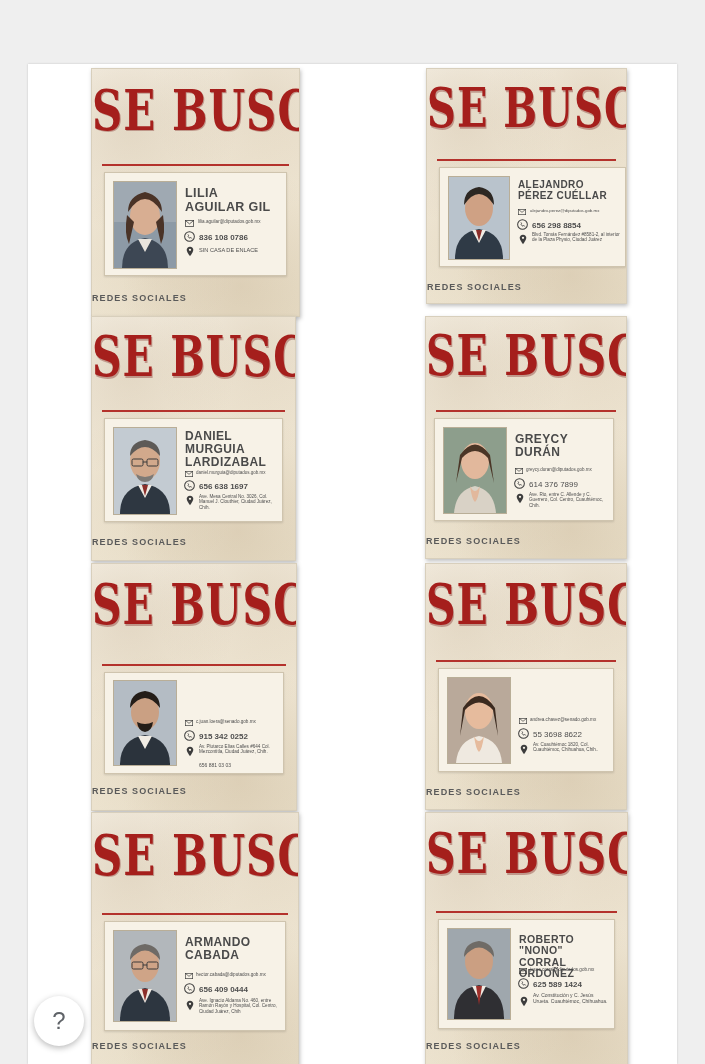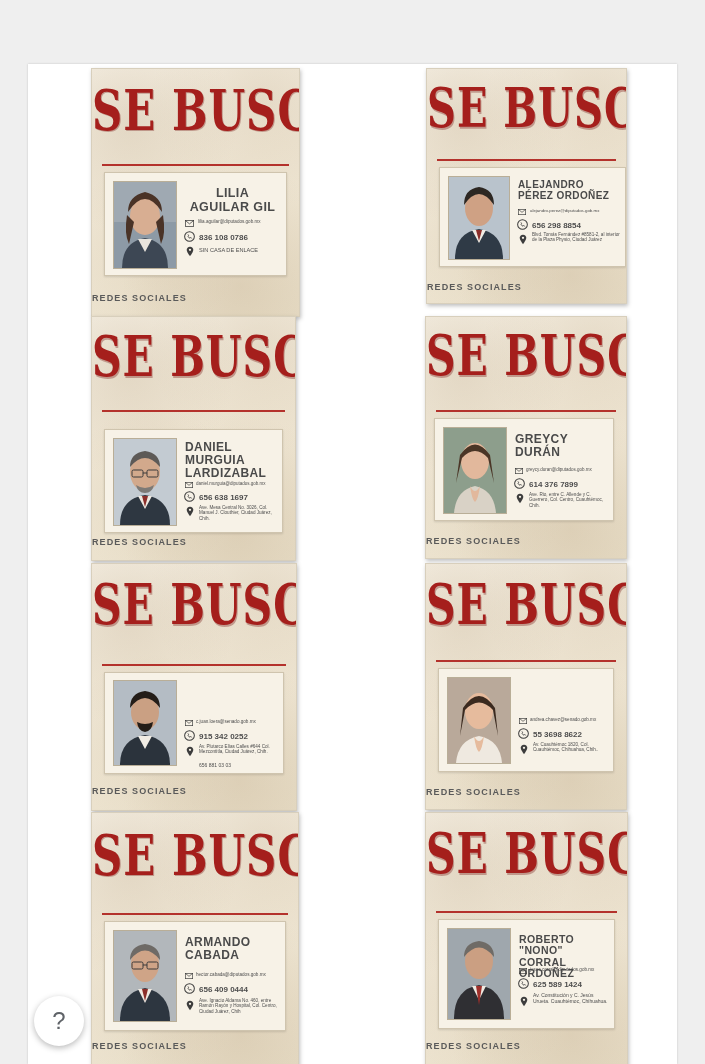--- a/index.html
+++ b/index.html
@@ -140,21 +140,21 @@
             <rect x="0" y="0" width="62" height="86" fill="#8d9aa6"></rect>
             <rect x="0" y="0" width="62" height="40" fill="#9fa9b2"></rect>
             <ellipse cx="31" cy="34" rx="15" ry="19" fill="#d8ae92"></ellipse>
             <path d="M14 30 Q31 4 48 30 Q48 14 31 10 Q14 14 14 30 Z" fill="#4a3327"></path>
             <path d="M13 33 Q10 52 15 62 L20 40 Z" fill="#4a3327"></path>
             <path d="M49 33 Q52 52 47 62 L42 40 Z" fill="#4a3327"></path>
             <path d="M8 86 Q8 60 31 56 Q54 60 54 86 Z" fill="#3d4754"></path>
             <path d="M24 57 L31 70 L38 57 Z" fill="#e9e4dc"></path>
           </svg>
         </div>
-        <div class="person-name" style="left:80px; top:14px; right:6px; font-size:12.5px; text-align:center;">
+        <div class="person-name" style="left:80px; top:14px; right:6px; font-size:12.5px; text-align:left;">
           <div>LILIA</div>
           <div>AGUILAR GIL</div>
         </div>
         <div class="ico" style="left:80px; top:47px;">
           <svg class="vicon" width="9" height="7" viewBox="0 0 12 9">
             <rect x="0.5" y="0.5" width="11" height="8" fill="none" stroke="#3d3d3d"></rect>
             <path d="M0.5 0.5 L6 5 L11.5 0.5" fill="none" stroke="#3d3d3d"></path>
           </svg>
         </div>
         <div class="row" style="left:93px; top:46px; right:4px; font-size:4.6px;">lilia.aguilar@diputados.gob.mx</div>
@@ -186,21 +186,21 @@
             <rect x="0" y="0" width="60" height="82" fill="#b9c3cc"></rect>
             <ellipse cx="30" cy="31" rx="14" ry="18" fill="#cfa184"></ellipse>
             <path d="M15 28 Q30 6 45 28 Q45 12 30 10 Q15 12 15 28 Z" fill="#2d2722"></path>
             <path d="M6 82 Q6 56 30 52 Q54 56 54 82 Z" fill="#2f3a46"></path>
             <path d="M23 53 L30 66 L37 53 Z" fill="#f0ece4"></path>
             <path d="M27 53 L30 64 L33 53 Z" fill="#8c2f2a"></path>
           </svg>
         </div>
         <div class="person-name" style="left:78px; top:12px; right:6px; font-size:10px; text-align:left;">
           <div>ALEJANDRO</div>
-          <div>PÉREZ ORDOÑEZ</div>
+          <div>PÉREZ CUÉLLAR</div>
         </div>
         <div class="ico" style="left:78px; top:41px;">
           <svg class="vicon" width="8" height="6" viewBox="0 0 12 9">
             <rect x="0.5" y="0.5" width="11" height="8" fill="none" stroke="#3d3d3d"></rect>
             <path d="M0.5 0.5 L6 5 L11.5 0.5" fill="none" stroke="#3d3d3d"></path>
           </svg>
         </div>
         <div class="row" style="left:90px; top:40px; right:4px; font-size:4.4px;">alejandro.perez@diputados.gob.mx</div>
         <div class="ico" style="left:77px; top:51px;">
           <svg class="vicon" width="11" height="11" viewBox="0 0 12 12">
@@ -217,21 +217,21 @@
         </div>
         <div class="row" style="left:92px; top:64px; right:4px; font-size:4.6px;">Blvd. Tomás Fernández #8581-2, al interior de la Plaza Physio, Ciudad Juárez</div>
       </div>
       <div class="redes" style="top:213px;">REDES SOCIALES</div>
     </div>
 
     <div class="poster" style="left:63px; top:252px; width:203px; height:243px;">
       <div class="paper-tex"></div>
       <div class="title" style="top:16px; font-size:41px;">SE BUSCA</div>
       <div class="rulebar" style="left:10px; right:10px; top:93px;"></div>
-      <div class="card" style="left:12px; top:101px; right:12px; height:102px;margin-top:11px;">
+      <div class="card" style="left:12px; top:101px; right:12px; height:102px;">
         <div class="photo" style="left:8px; top:8px; width:62px; height:86px;">
           <svg class="face" viewBox="0 0 62 86" preserveAspectRatio="none">
             <rect x="0" y="0" width="62" height="86" fill="#c3cbd2"></rect>
             <ellipse cx="31" cy="33" rx="15" ry="19" fill="#d2a98c"></ellipse>
             <path d="M16 28 Q31 10 46 28 Q46 14 31 12 Q16 14 16 28 Z" fill="#5d5a57"></path>
             <rect x="18" y="31" width="11" height="7" rx="1.5" fill="none" stroke="#3b3b3b"></rect>
             <rect x="33" y="31" width="11" height="7" rx="1.5" fill="none" stroke="#3b3b3b"></rect>
             <path d="M29 34 L33 34" stroke="#3b3b3b"></path>
             <path d="M22 46 Q31 52 40 46 Q38 54 31 54 Q24 54 22 46 Z" fill="#7d7a76"></path>
             <path d="M6 86 Q6 60 31 56 Q56 60 56 86 Z" fill="#2e3741"></path>
@@ -293,21 +293,21 @@
             <path d="M0.5 0.5 L6 5 L11.5 0.5" fill="none" stroke="#3d3d3d"></path>
           </svg>
         </div>
         <div class="row" style="left:91px; top:48px; right:4px; font-size:4.5px;">greycy.duran@diputados.gob.mx</div>
         <div class="ico" style="left:79px; top:59px;">
           <svg class="vicon" width="11" height="11" viewBox="0 0 12 12">
             <circle cx="6" cy="6" r="5.3" fill="none" stroke="#3d3d3d" stroke-width="1.1"></circle>
             <path d="M4.2 3.9 c0.6 -0.1 0.9 1.2 0.7 1.5 c-0.2 0.3 -0.5 0.4 -0.3 0.9 c0.3 0.7 1.1 1.3 1.7 1.4 c0.4 0.1 0.5 -0.3 0.8 -0.5 c0.3 -0.2 1.4 0.4 1.3 0.9" fill="none" stroke="#3d3d3d" stroke-width="1"></path>
           </svg>
         </div>
-        <div class="row" style="left:94px; top:61px; right:4px; font-size:8px; font-weight:bold;">614 376 7899</div>
+        <div class="row" style="left:94px; top:61px; right:4px; font-size:8px; font-weight:normal;">614 376 7899</div>
         <div class="ico" style="left:81px; top:74px;">
           <svg class="vicon" width="8" height="11" viewBox="0 0 9 12">
             <path d="M4.5 0.6 C2.2 0.6 0.8 2.2 0.8 4.1 C0.8 6.8 4.5 11.3 4.5 11.3 C4.5 11.3 8.2 6.8 8.2 4.1 C8.2 2.2 6.8 0.6 4.5 0.6 Z" fill="#3d3d3d"></path>
             <circle cx="4.5" cy="4.1" r="1.3" fill="#f7f2e7"></circle>
           </svg>
         </div>
         <div class="row" style="left:94px; top:73px; right:4px; font-size:4.6px;">Ave. Rio, entre C. Allende y C. Guerrero, Col. Centro, Cuauhtémoc, Chih.</div>
       </div>
       <div class="redes" style="top:219px;">REDES SOCIALES</div>
     </div>
@@ -373,21 +373,21 @@
             <path d="M0.5 0.5 L6 5 L11.5 0.5" fill="none" stroke="#3d3d3d"></path>
           </svg>
         </div>
         <div class="row" style="left:91px; top:48px; right:4px; font-size:4.6px;">andrea.chavez@senado.gob.mx</div>
         <div class="ico" style="left:79px; top:59px;">
           <svg class="vicon" width="11" height="11" viewBox="0 0 12 12">
             <circle cx="6" cy="6" r="5.3" fill="none" stroke="#3d3d3d" stroke-width="1.1"></circle>
             <path d="M4.2 3.9 c0.6 -0.1 0.9 1.2 0.7 1.5 c-0.2 0.3 -0.5 0.4 -0.3 0.9 c0.3 0.7 1.1 1.3 1.7 1.4 c0.4 0.1 0.5 -0.3 0.8 -0.5 c0.3 -0.2 1.4 0.4 1.3 0.9" fill="none" stroke="#3d3d3d" stroke-width="1"></path>
           </svg>
         </div>
-        <div class="row" style="left:94px; top:61px; right:4px; font-size:8px; font-weight:bold;">55 3698 8622</div>
+        <div class="row" style="left:94px; top:61px; right:4px; font-size:8px; font-weight:normal;">55 3698 8622</div>
         <div class="ico" style="left:81px; top:75px;">
           <svg class="vicon" width="8" height="11" viewBox="0 0 9 12">
             <path d="M4.5 0.6 C2.2 0.6 0.8 2.2 0.8 4.1 C0.8 6.8 4.5 11.3 4.5 11.3 C4.5 11.3 8.2 6.8 8.2 4.1 C8.2 2.2 6.8 0.6 4.5 0.6 Z" fill="#3d3d3d"></path>
             <circle cx="4.5" cy="4.1" r="1.3" fill="#f7f2e7"></circle>
           </svg>
         </div>
         <div class="row" style="left:94px; top:73px; right:4px; font-size:4.6px;">Av. Cuauhtémoc 1820, Col. Cuauhtémoc, Chihuahua, Chih..</div>
       </div>
       <div class="redes" style="top:223px;">REDES SOCIALES</div>
     </div>

